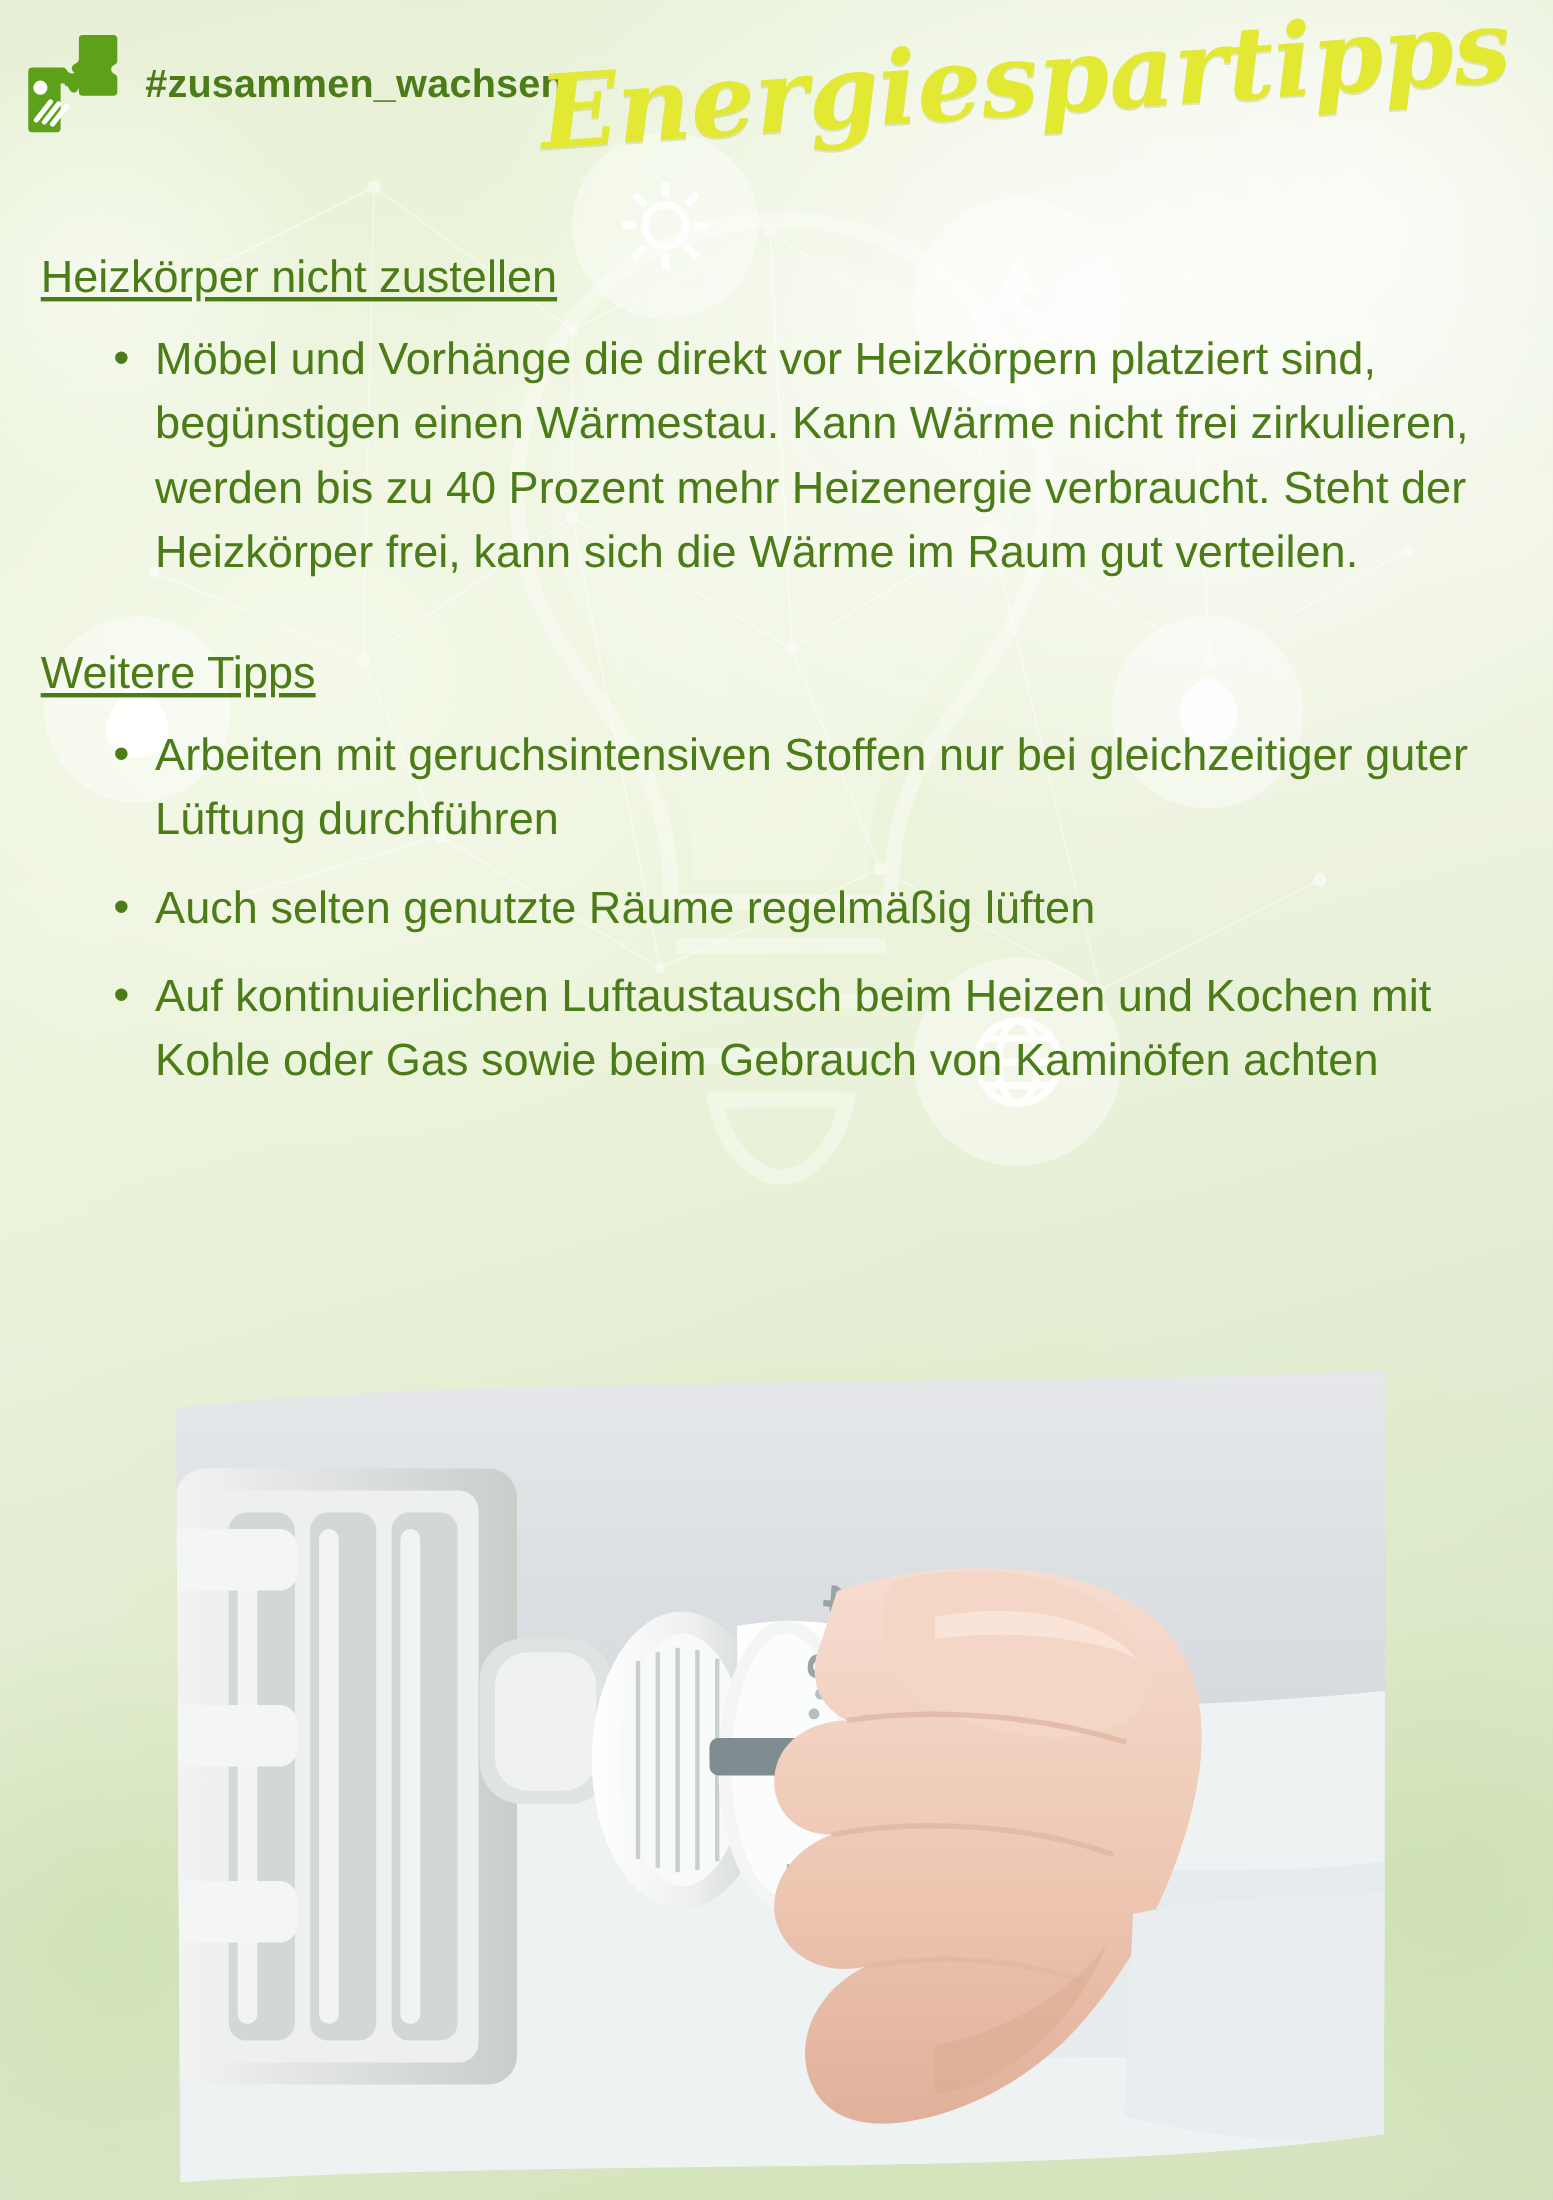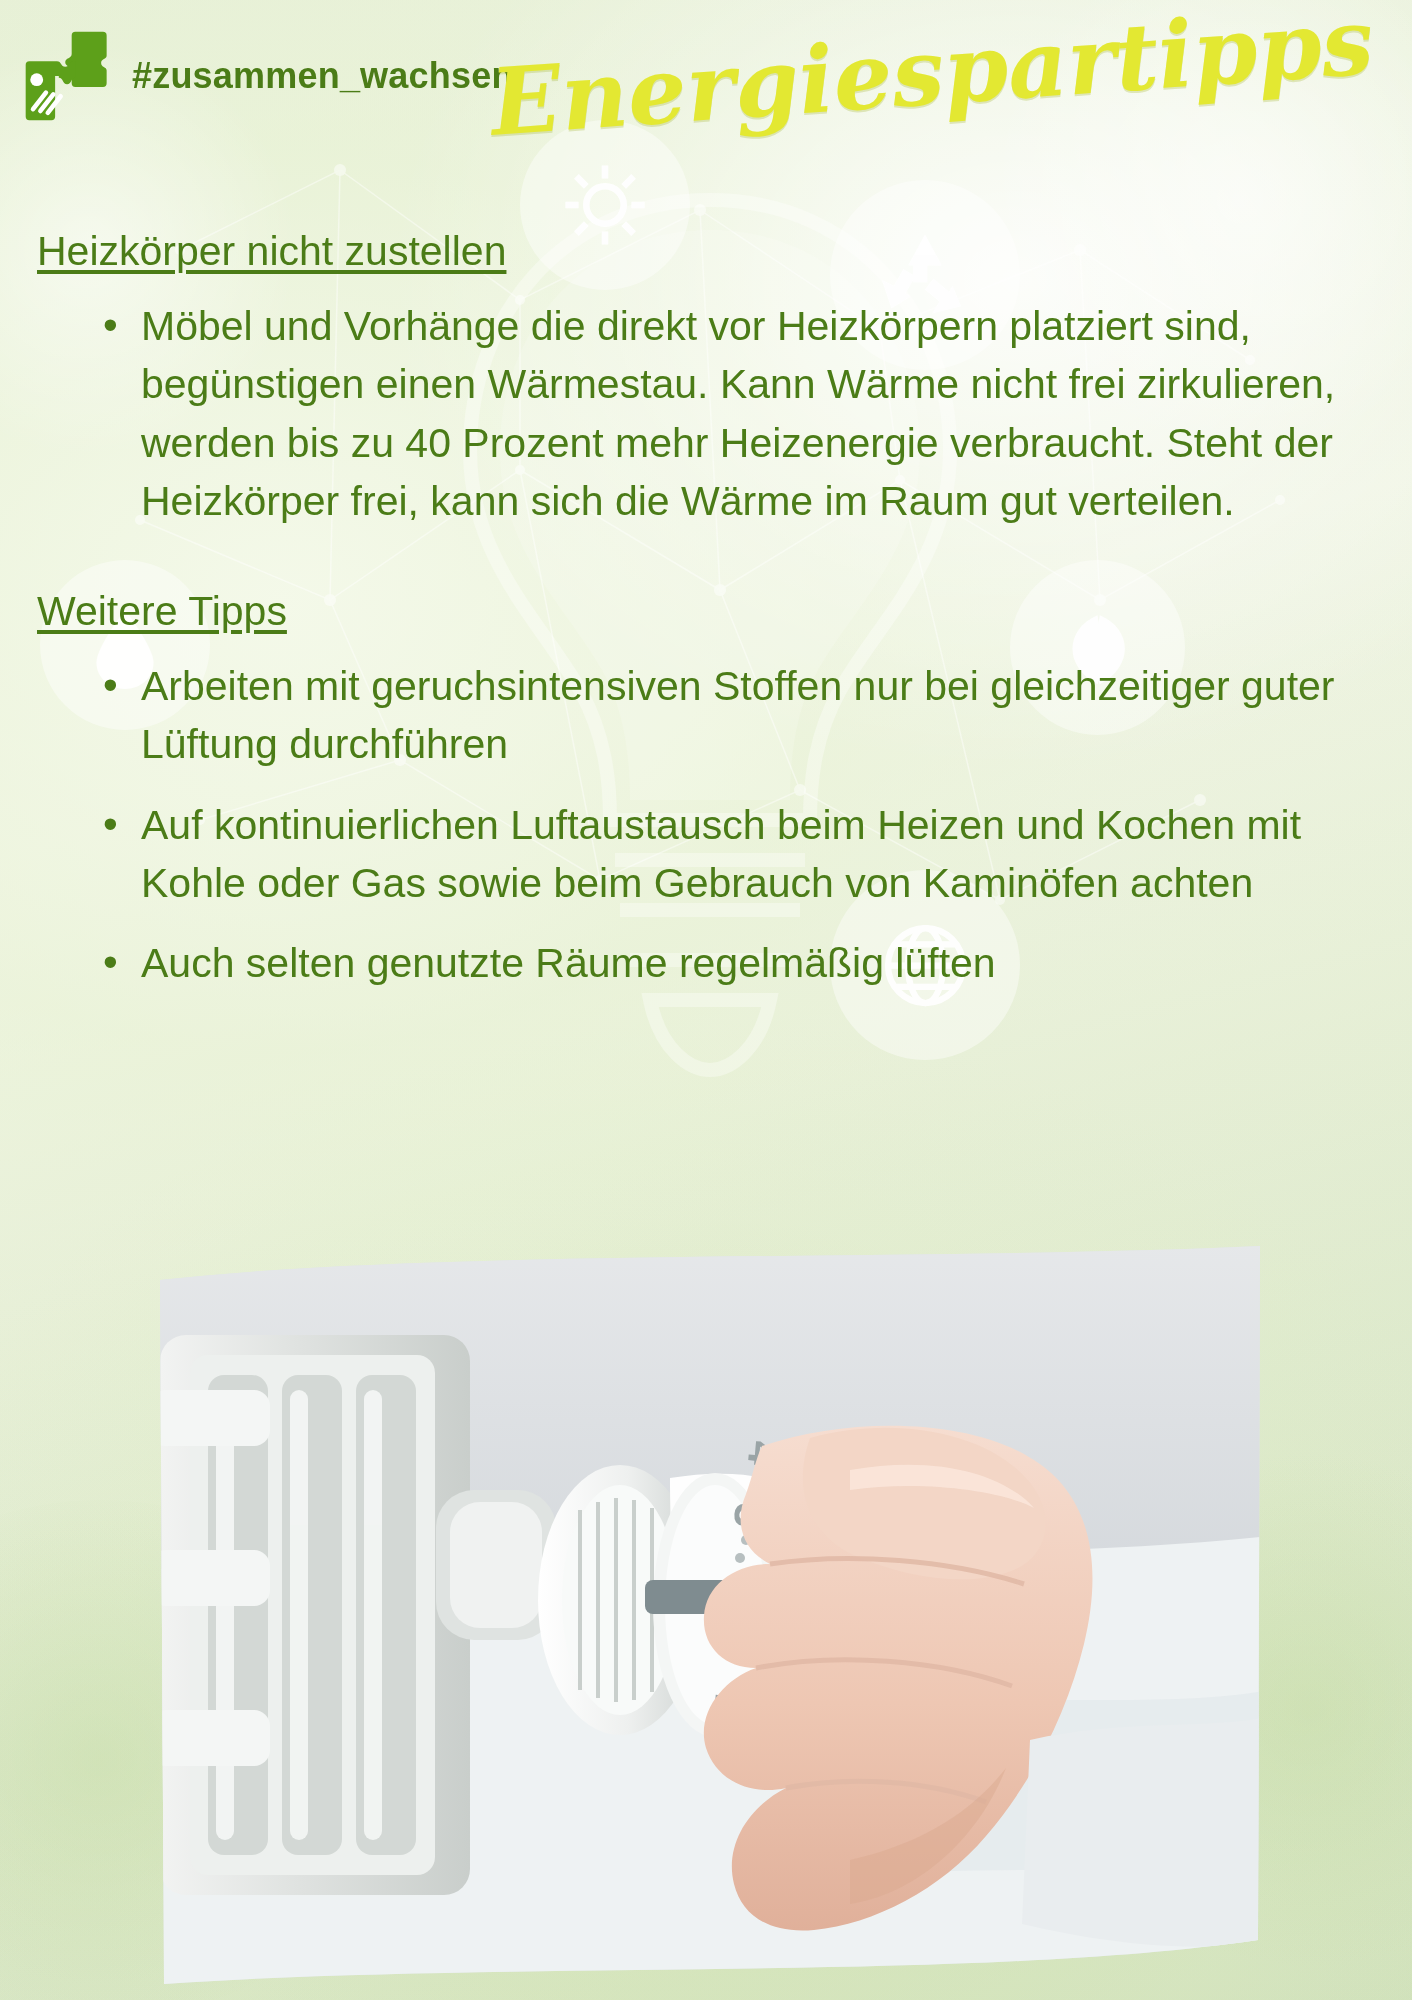--- a/index.html
+++ b/index.html
@@ -287,22 +287,22 @@
     <h2 class="sec-title">Heizkörper nicht zustellen</h2>
     <ul class="tips">
       <li>Möbel und Vorhänge die direkt vor Heizkörpern platziert sind, begünstigen einen Wärmestau. Kann Wärme nicht frei zirkulieren, werden bis zu 40 Prozent mehr Heizenergie verbraucht. Steht der Heizkörper frei, kann sich die Wärme im Raum gut verteilen.</li>
     </ul>
 
     <div class="gap-1"></div>
 
     <h2 class="sec-title">Weitere Tipps</h2>
     <ul class="tips">
       <li>Arbeiten mit geruchsintensiven Stoffen nur bei gleichzeitiger guter Lüftung durchführen</li>
+      <li>Auch selten genutzte Räume regelmäßig lüften</li>
       <li>Auf kontinuierlichen Luftaustausch beim Heizen und Kochen mit Kohle oder Gas sowie beim Gebrauch von Kaminöfen achten</li>
-      <li>Auch selten genutzte Räume regelmäßig lüften</li>
     </ul>
 
     <div class="gap-2"></div>
 
   </div>
 
   <div class="photo">
     <svg viewBox="0 0 1120 760" width="1120" height="760">
       <defs>
         <linearGradient id="skin" x1="0" y1="0" x2="0" y2="1">

